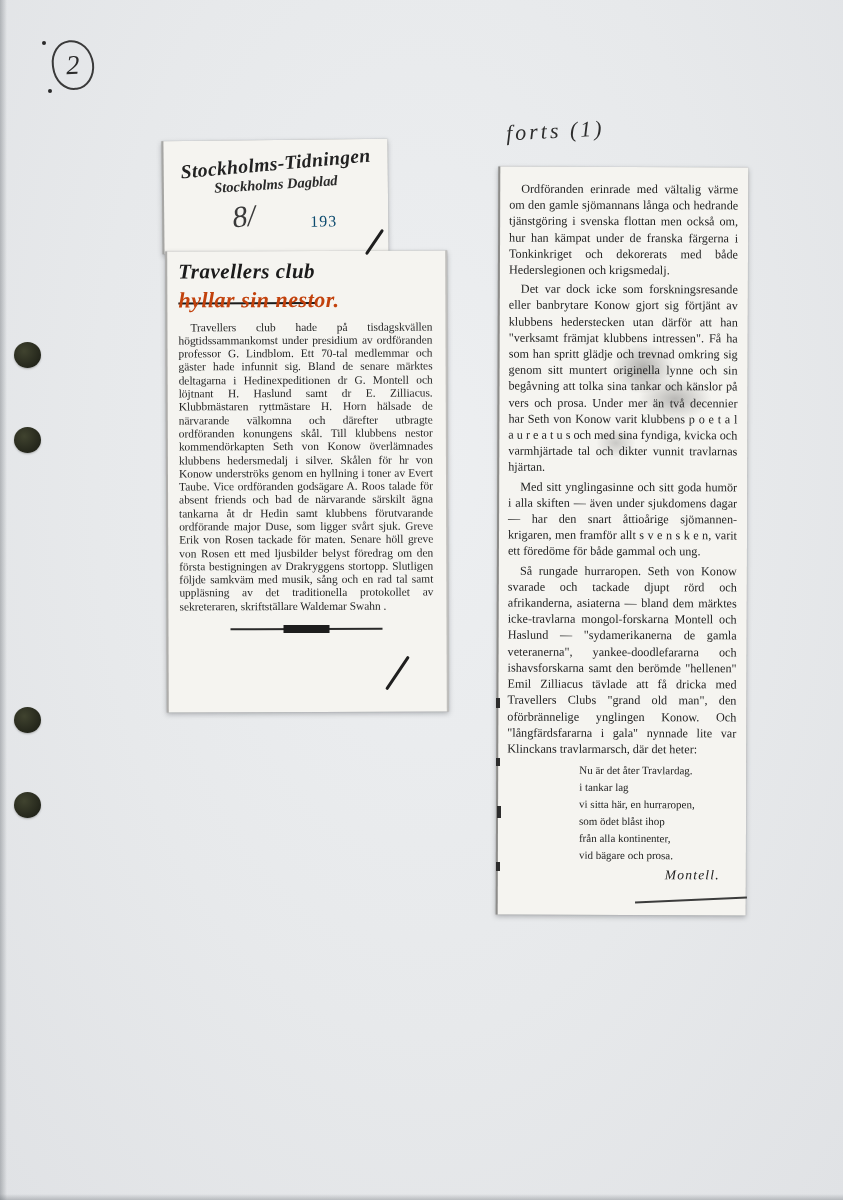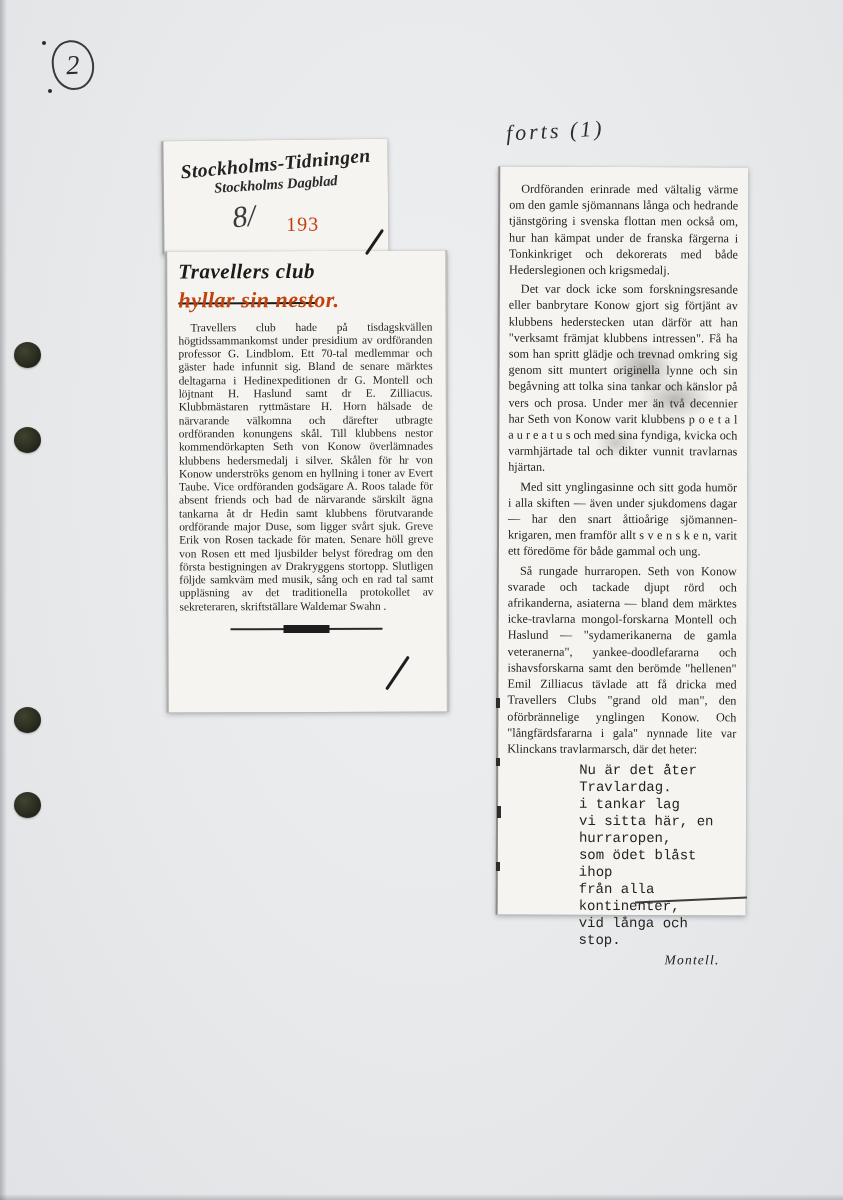--- a/index.html
+++ b/index.html
@@ -41,21 +41,21 @@
   }
   .clip-masthead{left:162px;top:140px;width:224px;height:113px;
     border-left:2px solid rgba(70,70,70,.45);transform:rotate(-0.6deg);}
   .mast-title{margin-top:13px;text-align:center;font-style:italic;font-weight:bold;
     font-size:19.5px;letter-spacing:.4px;transform:rotate(-4.5deg);color:#222;}
   .mast-sub{margin-top:1px;text-align:center;font-style:italic;font-weight:bold;
     font-size:14.5px;transform:rotate(-3deg);color:#2a2a2a;}
   .mast-dateline{position:relative;margin-top:12px;height:40px;}
   .date-hand{position:absolute;left:68px;top:-6px;font-style:italic;font-size:30px;
     font-weight:400;color:#3a3a3a;transform:rotate(-6deg);}
-  .date-print{position:absolute;left:122px;top:8px;font-size:20px;letter-spacing:1px;color:#c2410c;}
+  .date-print{position:absolute;left:146px;top:8px;font-size:16px;letter-spacing:1px;color:#0c4a6e;}
 
   .clip-article{left:166px;top:251px;width:282px;height:461px;
     border-left:2px solid rgba(70,70,70,.40);border-right:2px solid rgba(70,70,70,.30);
     transform:rotate(-0.2deg);padding:0;box-sizing:border-box;}
   .article-inner{padding:8px 13px 0 11px;}
   .headline1{font-size:21px;font-weight:bold;font-style:italic;letter-spacing:.5px;
     line-height:1.15;color:#1b1b1b;}
   .headline1 .ul{border-bottom:2.5px solid #1b1b1b;padding-bottom:19px;}
   .headline2{font-size:22px;font-weight:bold;font-style:italic;letter-spacing:.5px;
     line-height:1.2;margin-top:4px;color:#c2410c;}
@@ -69,21 +69,21 @@
   .slash-date{left:373px;top:227px;width:3px;height:30px;transform:rotate(34deg);}
   .slash-bottom{left:396px;top:653px;width:3px;height:40px;transform:rotate(34deg);}
 
   .clip-right{left:497px;top:167px;width:250px;height:748px;
     border-left:2px solid rgba(55,55,55,.55);transform:rotate(0.2deg);
     box-sizing:border-box;}
   .right-inner{padding:14px 10px 0 9px;}
   .right-inner p{margin:0 0 3px 0;font-size:12.2px;line-height:16.2px;
     text-align:justify;text-indent:12px;color:#232323;}
   .poem{margin:5px 0 0 72px;}
-  .poem div{font-size:14px;line-height:17px;color:#232323;font-family:Liberation Mono, monospace;}
+  .poem div{font-size:11px;line-height:17px;color:#232323;}
   .signature{margin:3px 16px 0 0;text-align:right;font-style:italic;
     font-size:13.5px;letter-spacing:1.2px;color:#222;}
   .sig-underline{position:absolute;left:635px;top:899px;width:112px;height:2px;
     background:#3c3c3c;transform:rotate(-2.5deg);}
 
   .smudge{position:absolute;pointer-events:none;border-radius:50%;}
   .smudge-a{left:612px;top:342px;width:62px;height:52px;
     background:radial-gradient(ellipse, rgba(45,45,45,.35) 0%, rgba(45,45,45,0) 70%);}
   .smudge-b{left:638px;top:378px;width:74px;height:42px;
     background:radial-gradient(ellipse, rgba(45,45,45,.30) 0%, rgba(45,45,45,0) 70%);}
@@ -148,21 +148,21 @@
       <p>Ordföranden erinrade med vältalig värme om den gamle sjömannans långa och hedrande tjänstgöring i svenska flottan men också om, hur han kämpat under de franska färgerna i Tonkinkriget och dekorerats med både Hederslegionen och krigsmedalj.</p>
       <p>Det var dock icke som forskningsresande eller banbrytare Konow gjort sig förtjänt av klubbens hederstecken utan därför att han "verksamt främjat klubbens intressen". Få ha som han spritt glädje och trevnad omkring sig genom sitt muntert originella lynne och sin begåvning att tolka sina tankar och känslor på vers och prosa. Under mer än två decennier har Seth von Konow varit klubbens p o e t a  l a u r e a t u s och med sina fyndiga, kvicka och varmhjärtade tal och dikter vunnit travlarnas hjärtan.</p>
       <p>Med sitt ynglingasinne och sitt goda humör i alla skiften — även under sjukdomens dagar — har den snart åttioårige sjömannen-krigaren, men framför allt  s v e n s k e n,  varit ett föredöme för både gammal och ung.</p>
       <p>Så rungade hurraropen. Seth von Konow svarade och tackade djupt rörd och afrikanderna, asiaterna — bland dem märktes icke-travlarna mongol-forskarna Montell och Haslund — "sydamerikanerna de gamla veteranerna", yankee-doodlefararna och ishavsforskarna samt den berömde "hellenen" Emil Zilliacus tävlade att få dricka med Travellers Clubs "grand old man", den oförbrännelige ynglingen Konow. Och "långfärdsfararna i gala" nynnade lite var Klinckans travlarmarsch, där det heter:</p>
       <div class="poem">
         <div>Nu är det åter Travlardag.</div>
         <div>i tankar lag</div>
         <div>vi sitta här, en hurraropen,</div>
         <div>som ödet blåst ihop</div>
         <div>från alla kontinenter,</div>
-        <div>vid långa och stop.</div>
+        <div>vid bägare och prosa.</div>
       </div>
       <div class="signature">Montell.</div>
     </div>
   </div>
 
   <div class="sig-underline"></div>
 
   <div class="smudge smudge-a"></div>
   <div class="smudge smudge-b"></div>
   <div class="smudge smudge-c"></div>

